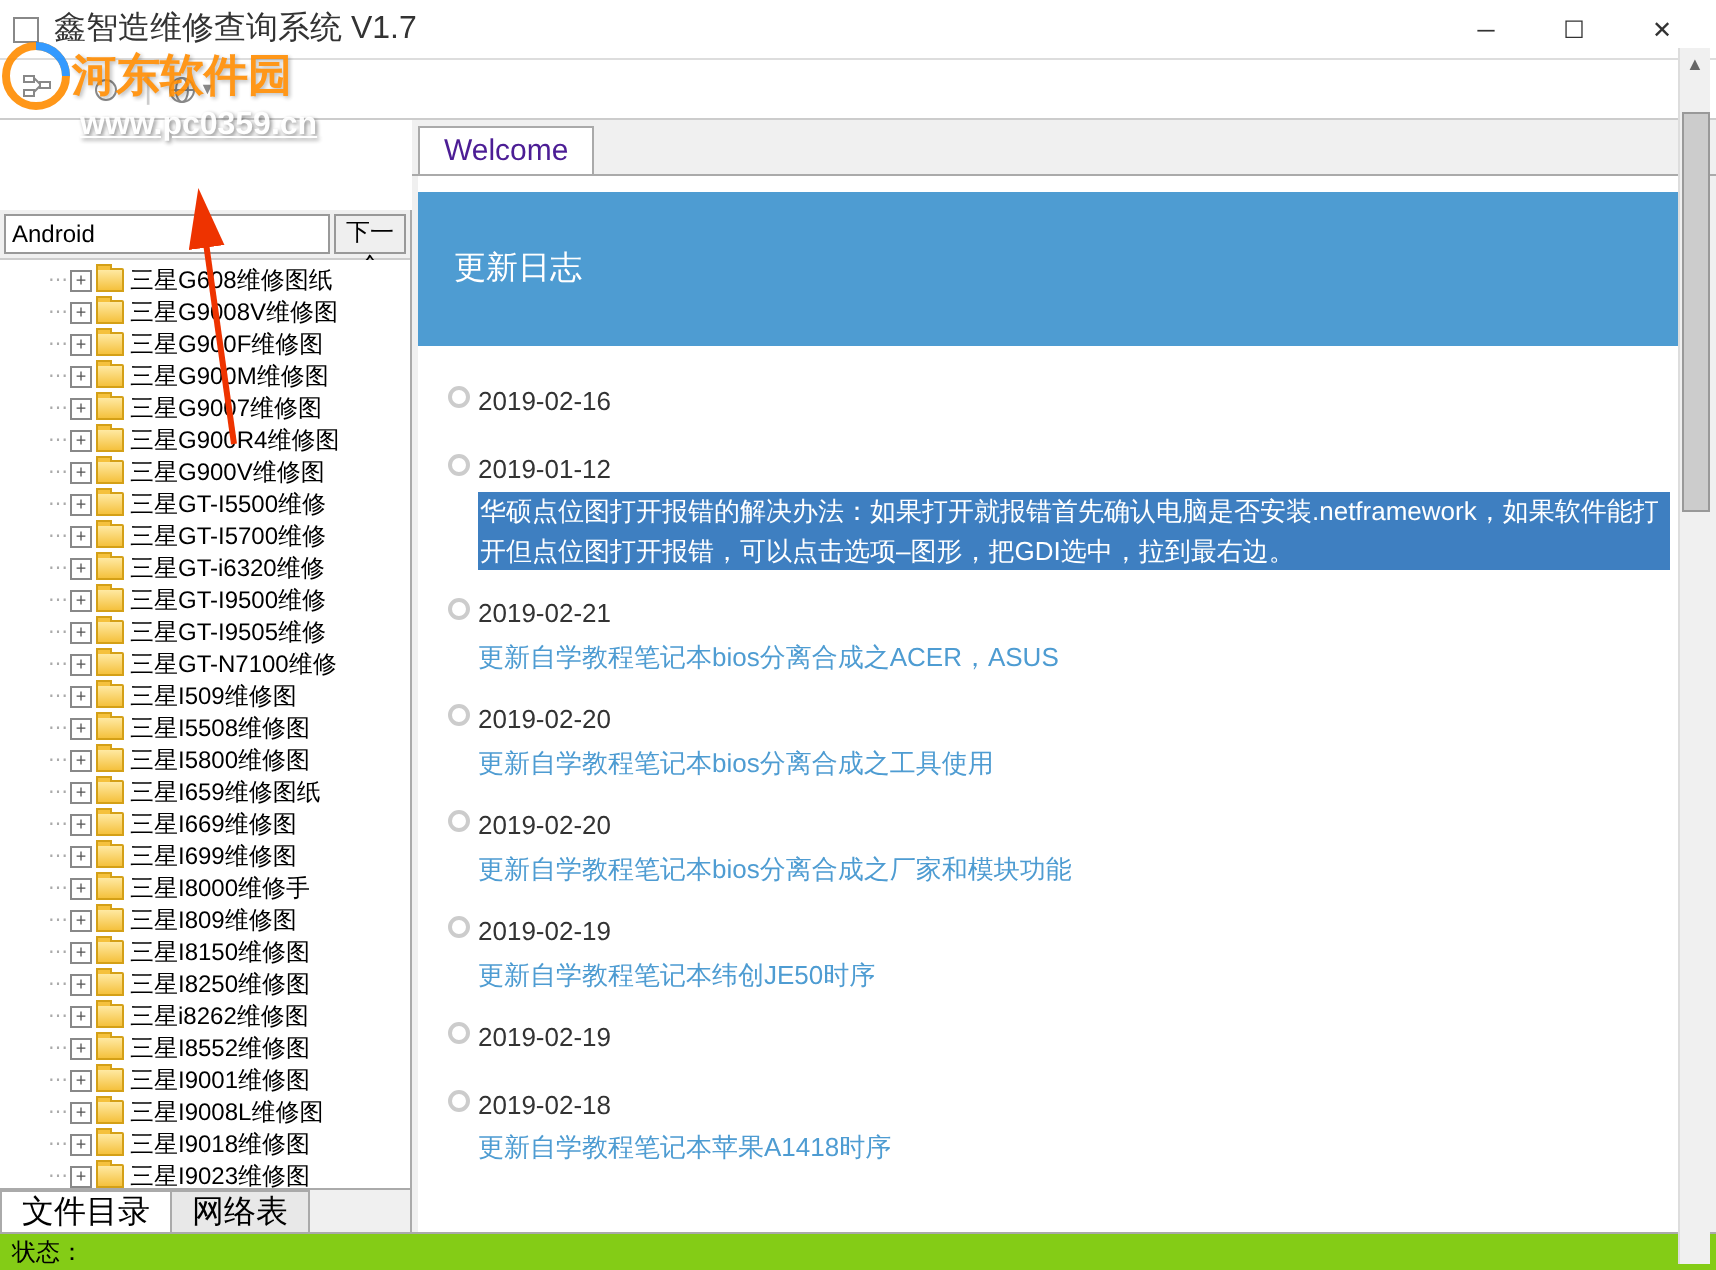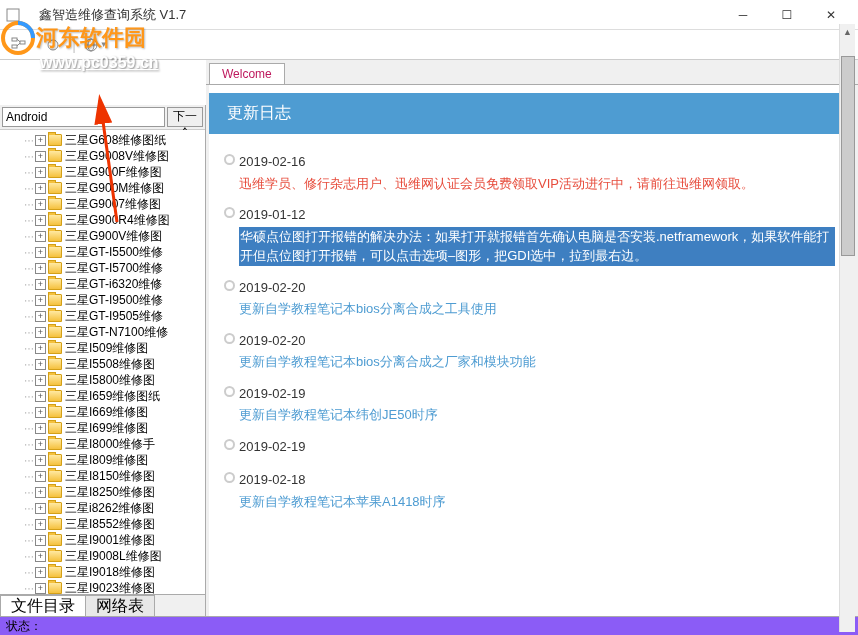--- a/index.html
+++ b/index.html
@@ -1,19 +1,19 @@
 <!DOCTYPE html>
 <html><head>
 <meta charset="utf-8">
 <style>
 * { margin: 0; padding: 0; box-sizing: border-box; font-family: "Microsoft YaHei", SimSun, sans-serif; }
 body { width: 858px; height: 635px; background: #fff; position: relative; overflow: hidden; }
 .titlebar { height: 30px; border-bottom: 1px solid #ddd; display: flex; align-items: center; padding: 0 5px; background: #fff; }
 .titlebar .ticon { width: 16px; height: 16px; margin-right: 6px; color: #888; }
-.titlebar .title { font-size: 13px; color: #333; flex: 1; margin-left: 12px; }
+.titlebar .title { font-size: 16px; color: #333; flex: 1; }
 .winbtns { display: flex; }
 .winbtn { width: 44px; height: 28px; display: flex; align-items: center; justify-content: center; font-size: 12px; color: #333; }
 .toolbar { height: 30px; border-bottom: 1px solid #ccc; display: flex; align-items: center; padding: 0 4px; gap: 4px; position: relative; }
 .toolbtn { width: 30px; height: 26px; display: flex; align-items: center; justify-content: center; color: #888; border: 1px solid transparent; }
 .watermark { position: absolute; left: 0; top: 20px; z-index: 100; pointer-events: none; opacity: 0.9; }
 .wm-logo { display: flex; align-items: center; }
 .wm-text { color: #FF8C00; font-size: 22px; font-weight: bold; text-shadow: 1px 1px 2px rgba(0,0,0,0.3); }
 .wm-url { color: #fff; font-size: 16px; font-weight: bold; text-shadow: 1px 1px 2px rgba(0,0,0,0.5); margin-left: 40px; margin-top: -2px; text-decoration: underline; }
 .main { display: flex; height: 556px; }
 .sidebar { width: 206px; border-right: 1px solid #aaa; display: flex; flex-direction: column; background: #f0f0f0; margin-top: 45px; }
@@ -24,33 +24,33 @@
 .treenode { display: flex; align-items: center; height: 16px; white-space: nowrap; padding-left: 22px; }
 .treenode .exp { width: 11px; height: 11px; border: 1px solid #888; display: inline-flex; align-items: center; justify-content: center; font-size: 9px; color: #555; margin-right: 2px; line-height: 1; }
 .treenode .dots { color: #aaa; font-size: 10px; margin-right: 1px; }
 .treenode .folder { width: 14px; height: 12px; background: linear-gradient(#FFE9A2, #F5C13D); border: 1px solid #D4A017; border-radius: 1px 1px 0 0; margin-right: 3px; position: relative; }
 .treenode .folder::before { content: ''; position: absolute; top: -3px; left: -1px; width: 6px; height: 2px; background: #F5C13D; border: 1px solid #D4A017; border-bottom: none; }
 .tabs { display: flex; border-top: 1px solid #aaa; background: #f0f0f0; height: 22px; }
 .tab { padding: 0 10px; font-size: 16px; border: 1px solid #aaa; border-bottom: none; background: #fff; margin-right: -1px; cursor: pointer; }
 .tab.inactive { background: #e8e8e8; }
 .content { flex: 1; display: flex; flex-direction: column; background: #f0f0f0; }
 .ctabs { display: flex; padding: 3px 3px 0 3px; border-bottom: 1px solid #aaa; }
-.ctab { padding: 3px 12px; font-size: 12px; border: 1px solid #aaa; border-bottom: none; background: #fff; color: #be185d; }
+.ctab { padding: 3px 12px; font-size: 15px; border: 1px solid #aaa; border-bottom: none; background: #fff; color: #4c1d95; }
 .cbody { flex: 1; background: #fff; margin: 0 3px; overflow: auto; padding: 8px 0; position: relative; }
-.section-header { background: #4E9CD2; color: #fff; padding: 10px 18px; font-size: 16px; margin: 0 0 14px 0; }
+.section-header { background: #4E9CD2; color: #fff; padding: 28px 18px; font-size: 16px; margin: 0 0 14px 0; }
 .log-entry { padding: 4px 20px 8px 30px; position: relative; font-size: 13px; line-height: 1.5; }
 .log-entry::before { content: ''; position: absolute; left: 15px; top: 6px; width: 7px; height: 7px; border: 2px solid #ccc; border-radius: 50%; background: #fff; }
 .log-date { color: #333; margin-bottom: 2px; }
 .log-text { color: #4E9CD2; }
 .log-text.red { color: #e74c3c; }
 .log-text.highlight { background: #3E7FC1; color: #fff; padding: 0 1px; }
 .scrolltrack { position: absolute; right: 3px; top: 24px; bottom: 3px; width: 16px; background: #f0f0f0; border-left: 1px solid #ddd; }
 .scrollthumb { width: 14px; background: #ccc; border: 1px solid #999; margin: 0 auto; height: 200px; margin-top: 16px; }
 .scrollarrow { height: 16px; display: flex; align-items: center; justify-content: center; font-size: 9px; color: #666; }
-.statusbar { height: 19px; border-top: 1px solid #aaa; font-size: 12px; padding: 1px 6px; background: #8b5cf6; display: flex; align-items: center; }
+.statusbar { height: 19px; border-top: 1px solid #aaa; font-size: 12px; padding: 1px 6px; background: #84cc16; display: flex; align-items: center; }
 .arrow-overlay { position: absolute; left: 52px; top: 92px; z-index: 200; pointer-events: none; }
 </style>
 </head>
 <body>
 
 <div class="titlebar">
   <svg class="ticon" viewBox="0 0 16 16">
       <rect x="2" y="2" width="12" height="12" fill="none" stroke="#888"></rect>
     </svg>
   <span class="title">鑫智造维修查询系统 V1.7</span>
@@ -296,25 +296,28 @@
 
   <div class="content">
     <div class="ctabs">
       <div class="ctab">Welcome</div>
     </div>
     <div class="cbody">
       <div class="section-header">更新日志</div>
       <div id="logs">
           <div class="log-entry">
             <div class="log-date">2019-02-16</div>
-            <div class="log-text red">迅维学员、修行杂志用户、迅维网认证会员免费领取VIP活动进行中，请前往迅维网领取。</div>
           </div>
           <div class="log-entry">
             <div class="log-date">2019-01-12</div>
             <div class="log-text highlight">华硕点位图打开报错的解决办法：如果打开就报错首先确认电脑是否安装.netframework，如果软件能打开但点位图打开报错，可以点击选项–图形，把GDI选中，拉到最右边。</div>
+          </div>
+          <div class="log-entry">
+            <div class="log-date">2019-02-21</div>
+            <div class="log-text">更新自学教程笔记本bios分离合成之ACER，ASUS</div>
           </div>
           <div class="log-entry">
             <div class="log-date">2019-02-20</div>
             <div class="log-text">更新自学教程笔记本bios分离合成之工具使用</div>
           </div>
           <div class="log-entry">
             <div class="log-date">2019-02-20</div>
             <div class="log-text">更新自学教程笔记本bios分离合成之厂家和模块功能</div>
           </div>
           <div class="log-entry">

